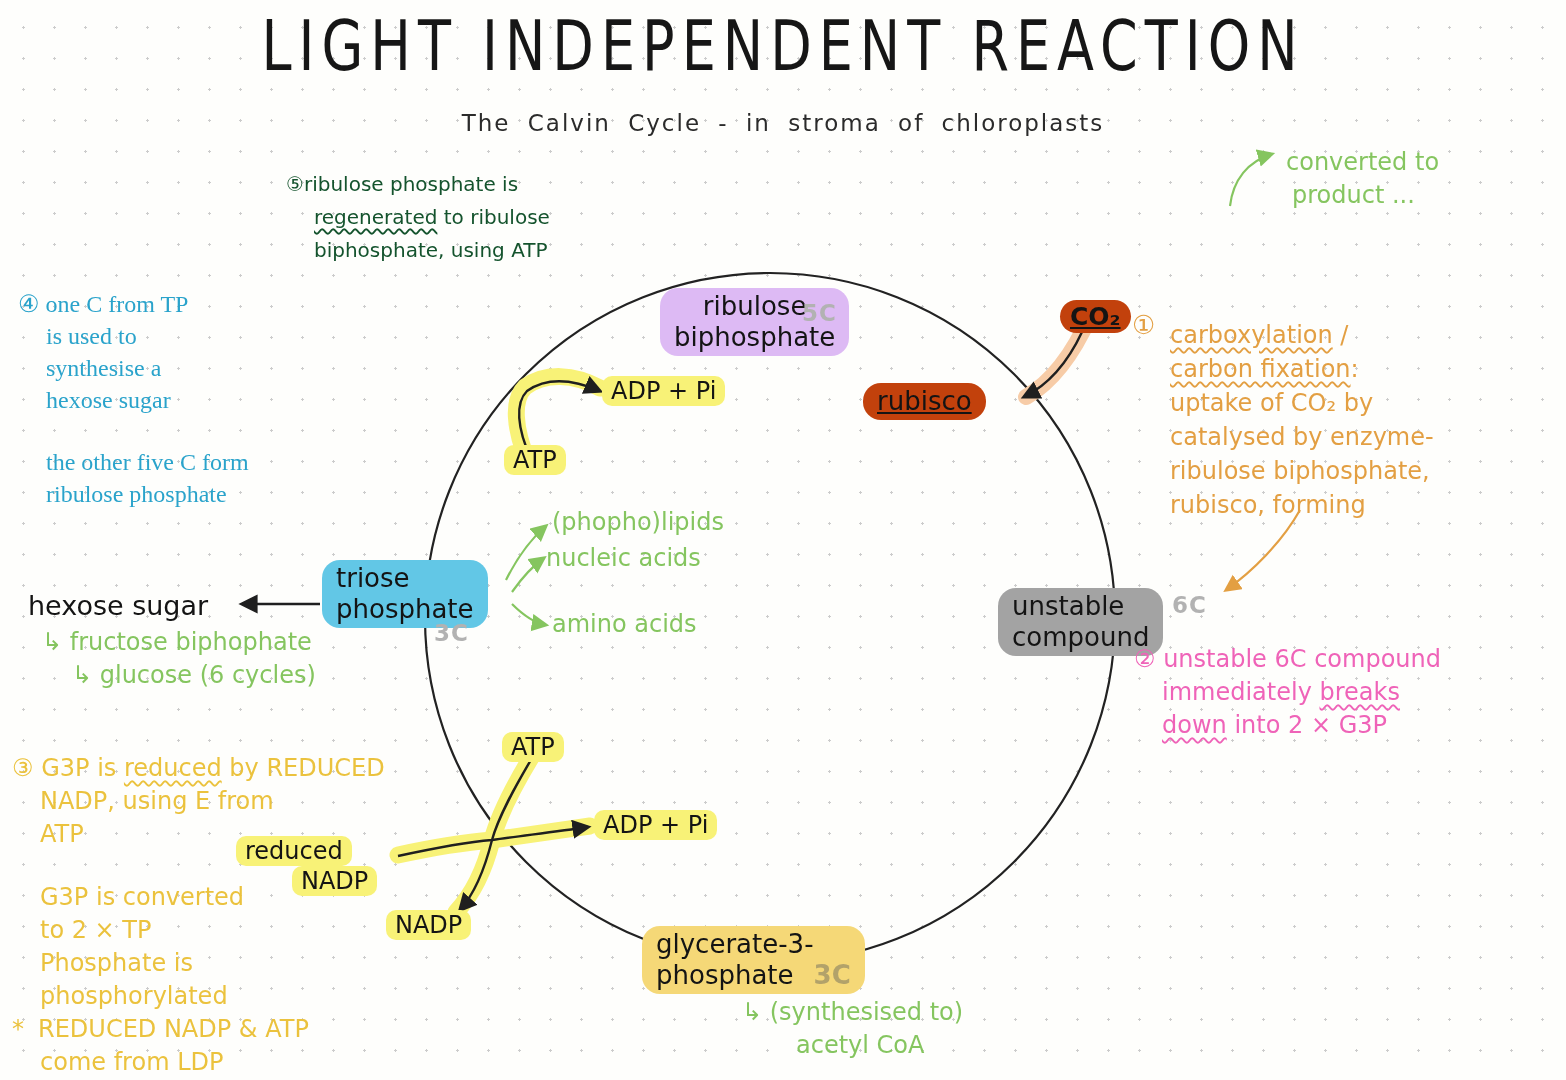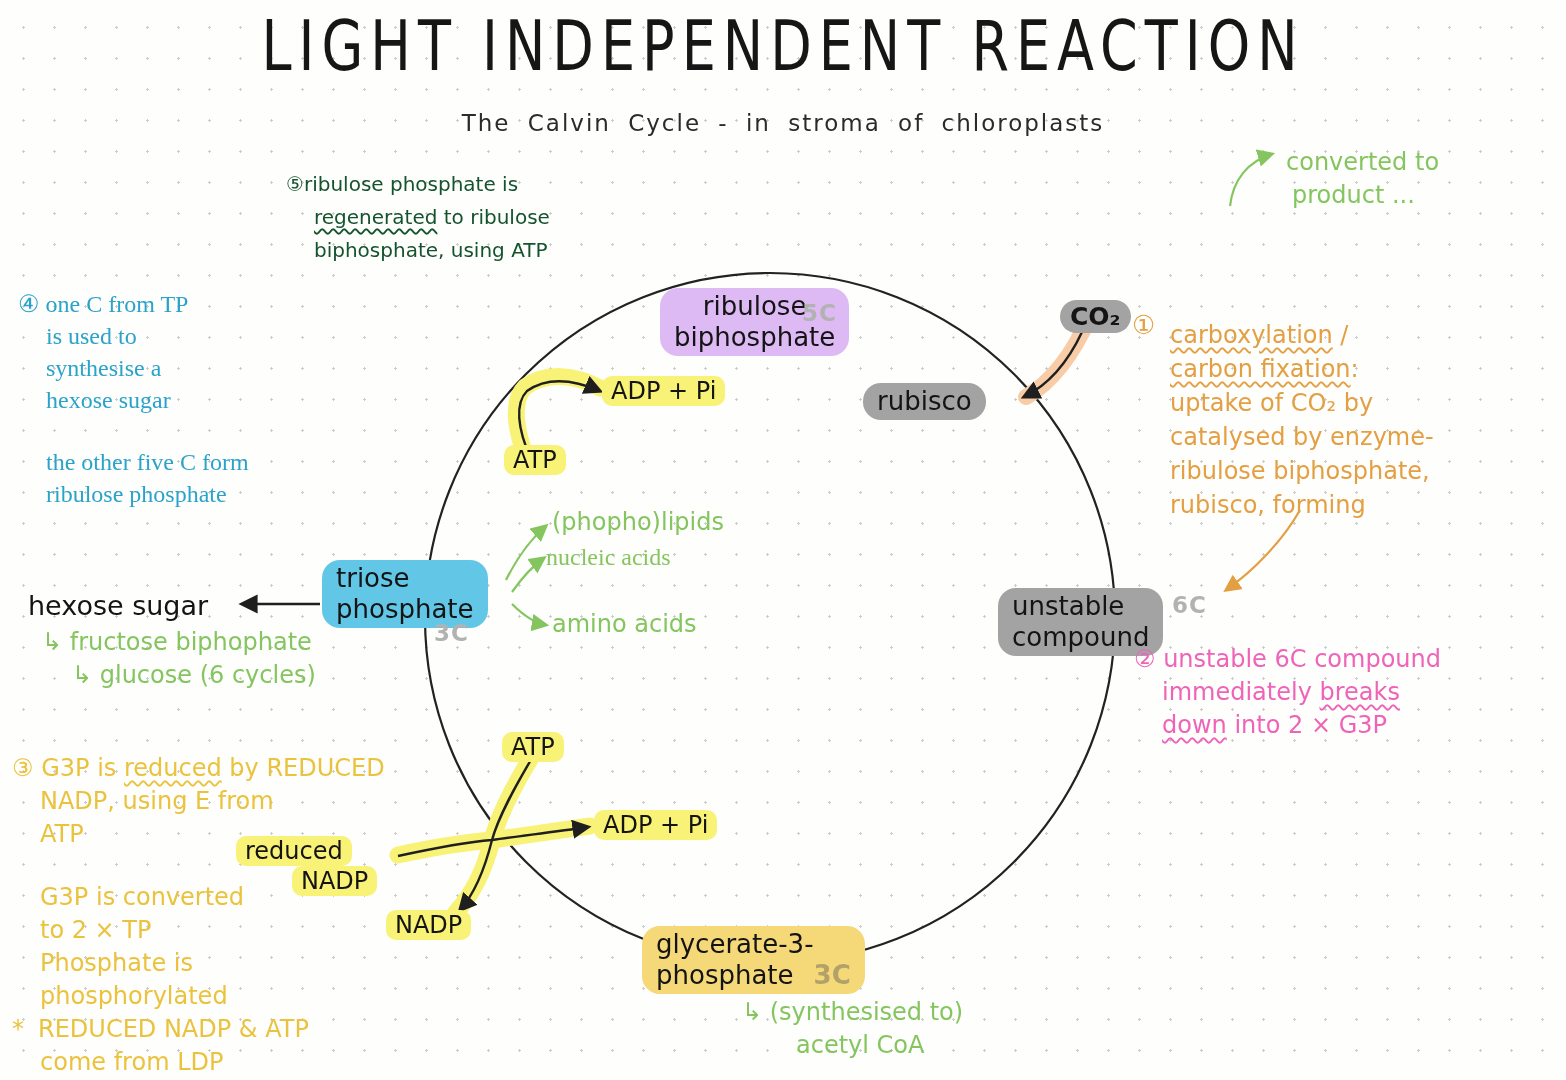--- a/index.html
+++ b/index.html
@@ -23,21 +23,21 @@
   }
   
   svg.layer{position:absolute;left:0;top:0;}
   
   .node{position:absolute;border-radius:18px;padding:3px 14px;font-size:26px;line-height:31px;color:#141414;white-space:nowrap;}
   .node .c2{display:block;text-align:center;}
   .carbons{position:absolute;color:#b2b2b2;font-size:23px;font-weight:700;letter-spacing:1px;white-space:nowrap;}
   .hl-purple{background:#ddbaf4;}
   .hl-blue{background:#62c7e6;}
   .hl-pink{background:#a3a3a3;}
-  .hl-peach{background:#a3a3a3;}
+  .hl-peach{background:#c2410c;text-decoration:underline;}
   .hl-gold{background:#f5d877;}
   .ylab{position:absolute;background:#f8f277;border-radius:10px;padding:1px 9px;font-size:24px;color:#141414;white-space:nowrap;}
   .plain-label{position:absolute;font-size:26px;color:#141414;white-space:nowrap;}
   
   .note{position:absolute;white-space:nowrap;}
   .note div{line-height:33px;}
   .ind{padding-left:28px;}
   .purple{color:#14532d;font-size:20px;}
   .cyan{color:#2aa3cb;font-size:24px;font-family:Liberation Serif, serif;}
   .cyan div{line-height:32px;}
@@ -178,21 +178,21 @@
   <div class="ind">Phosphate is</div>
   <div class="ind">phosphorylated</div>
   <div class="starline">
       <span class="star">*</span>
       <span>REDUCED  NADP &amp; ATP</span>
     </div>
   <div class="ind">come from LDP</div>
 </div>
 
 <div class="note green" style="left:552px;top:508px;">(phopho)lipids</div>
-<div class="note green" style="left:546px;top:544px;font-family:Liberation Serif, serif;">nucleic acids</div>
+<div class="note green" style="left:546px;top:544px;">nucleic acids</div>
 <div class="note green" style="left:552px;top:610px;">amino acids</div>
 
 <div class="note green" style="left:42px;top:626px;">
   <div>↳ fructose biphophate</div>
   <div style="padding-left:30px;">↳ glucose (6 cycles)</div>
 </div>
 
 <div class="note green" style="left:742px;top:996px;">
   <div>↳ (synthesised to)</div>
   <div style="padding-left:54px;">acetyl CoA</div>

